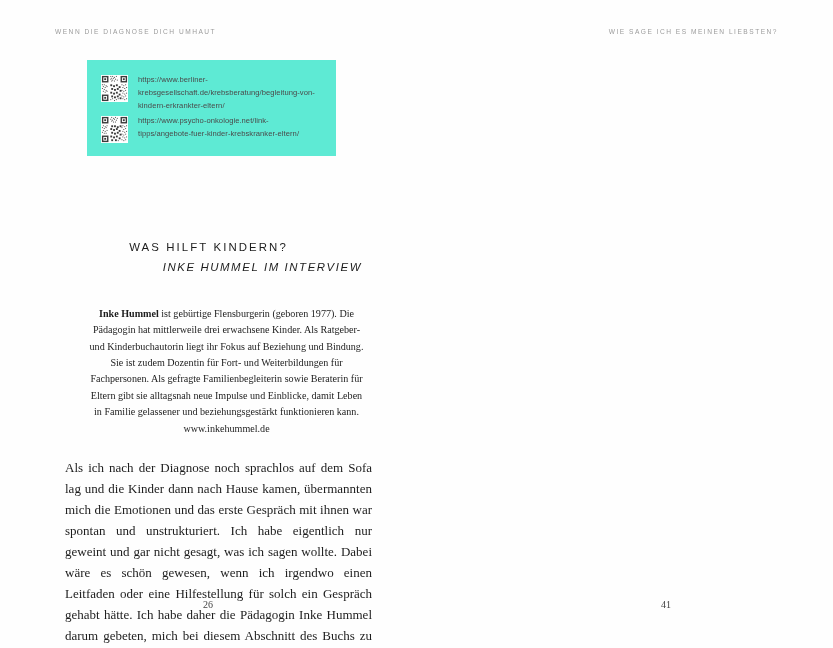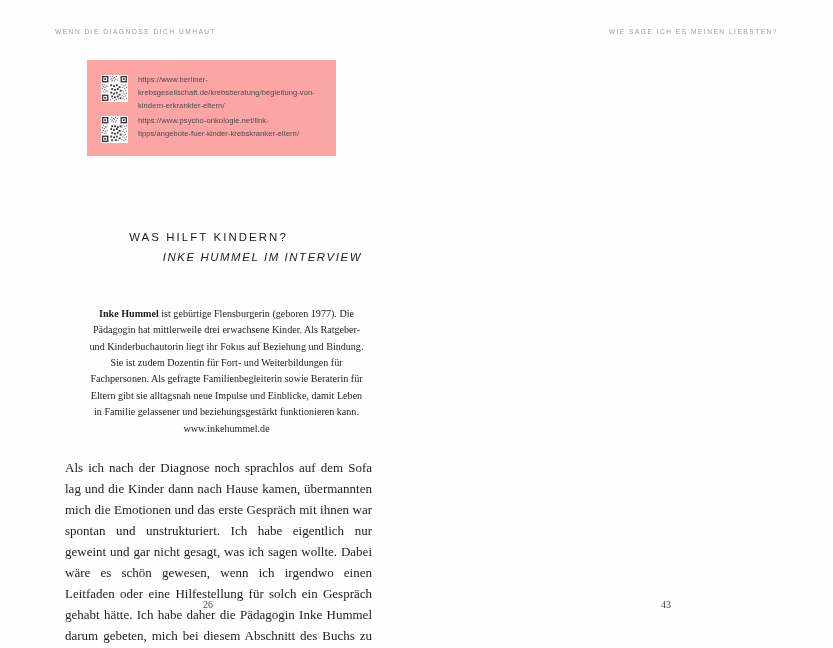--- a/index.html
+++ b/index.html
@@ -70,21 +70,21 @@
     width: 310px;
   }
 
   
   .qr-box {
     position: absolute;
     left: 32px;          
     top: 60px;
     width: 249px;        
     box-sizing: border-box;
-    background: #fca5a5;
+    background: #5eead4;
     padding: 13px 16px 13px 14px;
   }
   .qr-row {
     display: flex;
     align-items: flex-start;
     gap: 10px;
   }
   .qr-row + .qr-row { margin-top: 2px; }
   .qr-code {
     flex: 0 0 auto;
@@ -100,21 +100,21 @@
     line-height: 1.72;
     color: #4a4a4a;
     word-break: break-word;
     letter-spacing: 0.05px;
   }
 
   
   .heading-block {
     position: absolute;
     left: 0;
-    top: 231px;
+    top: 241px;
     width: 307px;
     text-align: center;
   }
   .heading-main {
     font-family: "Liberation Sans", sans-serif;
     font-size: 11.4px;
     letter-spacing: 2.1px;
     color: #1c1c1c;
     margin: 0;
     font-weight: 500;
@@ -345,16 +345,16 @@
   </div>
 
   <div class="page page-right">
 
     <div class="running-head rh-right">WIE SAGE ICH ES MEINEN LIEBSTEN?</div>
 
     <div class="col-right">
       
     </div>
 
-    <div class="folio folio-right">43</div>
+    <div class="folio folio-right">41</div>
   </div>
 
 </div>
 
 </body></html>

